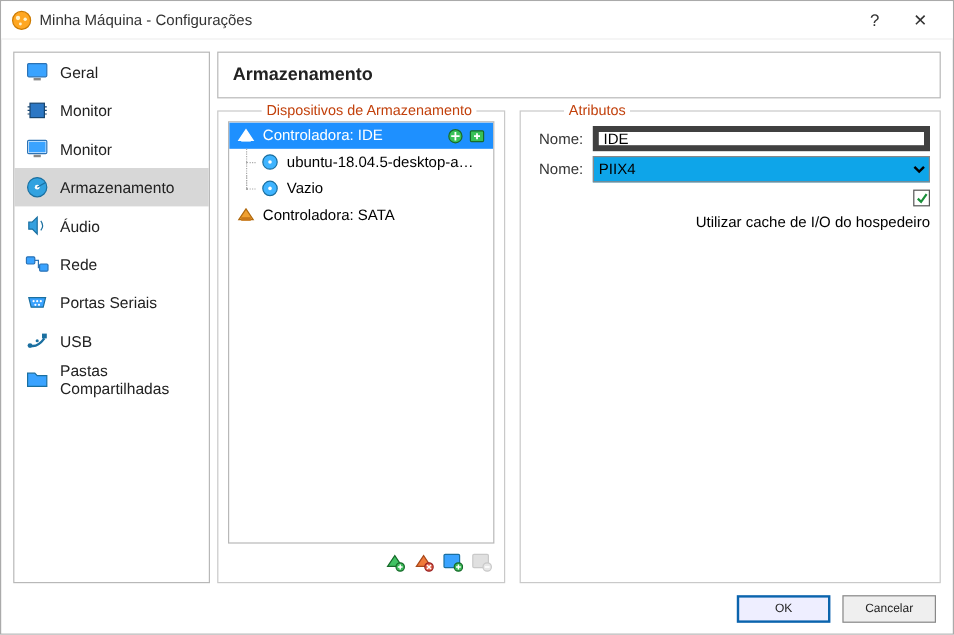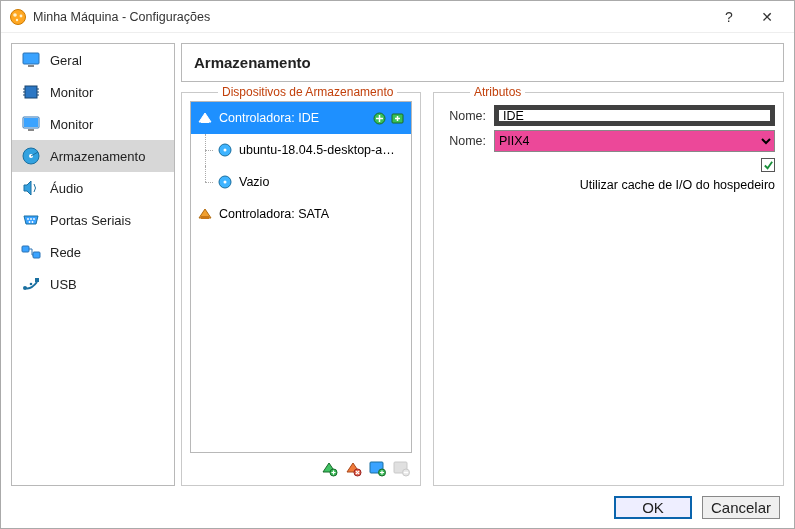--- a/index.html
+++ b/index.html
@@ -55,21 +55,21 @@
   }
 
   .storage-col { width:240px; display:flex; flex-direction:column; }
   .storage-fs { flex:1; display:flex; flex-direction:column; min-height:0; }
 
   .tree {
     flex:1; border:1px solid #b8b8b8; background:#fff; overflow:auto;
     font-size:12.5px;
   }
   .tree-row {
-    height:32px; display:flex; align-items:center; position:relative;
+    height:22px; display:flex; align-items:center; position:relative;
     padding-right:6px;
   }
   .tree-row.ctrl { padding-left:6px; }
   .tree-row.child { padding-left:26px; }
   .tree-row.child::before {
     content:""; position:absolute; left:14px; top:0; bottom:50%;
     border-left:1px dotted #aaa;
   }
   .tree-row.child::after {
     content:""; position:absolute; left:14px; top:50%; width:8px;
@@ -89,36 +89,36 @@
   .toolbar .tool { width:18px; height:18px; }
 
   .attr-col { flex:1; display:flex; flex-direction:column; }
   .attr-fs { flex:1; }
   .form-row { display:flex; align-items:center; gap:8px; margin:4px 0; font-size:12.5px; }
   .form-row .lbl { width:44px; text-align:right; color:#333; }
   .form-row input[type=text] {
     flex:1; height:21px; border:5px solid #404040; font-size:12.5px; padding:1px 4px; background:#fff;
   }
   .form-row select {
-    flex:1; height:22px; border:1px solid #888; font-size:12.5px; background:#ec4899;
+    flex:1; height:22px; border:1px solid #888; font-size:12.5px; background:#0ea5e9;
   }
   .check-row { display:flex; align-items:flex-end; gap:6px; font-size:12.5px; padding-left:56px; margin-top:6px; position:relative;flex-direction:column; }
   .chk {
     width:14px; height:14px; border:1px solid #555; background:#fff; display:inline-flex;
     align-items:center; justify-content:center; font-size:11px; color:#1a6; font-weight:bold;
   }
 
   
   .footer {
     height:42px; display:flex; justify-content:flex-end; align-items:center;
     gap:10px; padding:0 14px;
   }
   .btn {
     min-width:78px; height:23px; border:1px solid #888; background:#efefef;
-    font-size:15px; color:#222; display:flex; align-items:center; justify-content:center;
+    font-size:10px; color:#222; display:flex; align-items:center; justify-content:center;
   }
   .btn.primary { border:2px solid #0a64ad; background:#eef; }
 </style>
 </head>
 <body>
 
 <div class="window">
 
   <div class="titlebar">
     <span class="app-icon">
@@ -198,54 +198,62 @@
               <path d="M3 7 h3 l4 -4 v14 l-4 -4 h-3 z" fill="#35a0df" stroke="#1a6fa0"></path>
               <path d="M13 6 q3 4 0 8" fill="none" stroke="#1a6fa0"></path>
             </svg>
         </span>
         <span>Áudio</span>
       </div>
 
       <div class="nav-item">
         <span class="nav-icon">
           <svg viewBox="0 0 20 20">
+              <rect x="1" y="4" width="7" height="6" rx="1" fill="#3aa3ff" stroke="#2b72b5"></rect>
+              <rect x="12" y="10" width="7" height="6" rx="1" fill="#3aa3ff" stroke="#2b72b5"></rect>
+              <path d="M8 7 h3 v6 h1" fill="none" stroke="#2b72b5"></path>
+            </svg>
+        </span>
+        <span>Rede</span>
+      </div>
+
+      <div class="nav-item">
+        <span class="nav-icon">
+          <svg viewBox="0 0 20 20">
               <path d="M3 6 h14 l-2 8 h-10 z" fill="#3aa3ff" stroke="#1a6fa0"></path>
               <circle cx="7" cy="9" r="0.9" fill="#fff"></circle>
               <circle cx="10" cy="9" r="0.9" fill="#fff"></circle>
               <circle cx="13" cy="9" r="0.9" fill="#fff"></circle>
               <circle cx="8.5" cy="12" r="0.9" fill="#fff"></circle>
               <circle cx="11.5" cy="12" r="0.9" fill="#fff"></circle>
             </svg>
         </span>
         <span>Portas Seriais</span>
       </div>
 
       <div class="nav-item">
         <span class="nav-icon">
           <svg viewBox="0 0 20 20">
-              <rect x="1" y="4" width="7" height="6" rx="1" fill="#3aa3ff" stroke="#2b72b5"></rect>
-              <rect x="12" y="10" width="7" height="6" rx="1" fill="#3aa3ff" stroke="#2b72b5"></rect>
-              <path d="M8 7 h3 v6 h1" fill="none" stroke="#2b72b5"></path>
-            </svg>
-        </span>
-        <span>Rede</span>
-      </div>
-
-      <div class="nav-item">
-        <span class="nav-icon">
-          <svg viewBox="0 0 20 20">
               <path d="M4 14 q6 2 12 -6" fill="none" stroke="#1a6fa0" stroke-width="2"></path>
               <circle cx="4" cy="14" r="2" fill="#1a6fa0"></circle>
               <rect x="14" y="4" width="4" height="4" fill="#1a6fa0"></rect>
               <circle cx="10" cy="10" r="1.3" fill="#1a6fa0"></circle>
             </svg>
         </span>
         <span>USB</span>
       </div>
 
+      <div class="nav-item">
+        <span class="nav-icon">
+          <svg viewBox="0 0 20 20">
+              <path d="M2 5 h6 l2 2 h8 v9 h-16 z" fill="#3aa3ff" stroke="#1a6fa0"></path>
+            </svg>
+        </span>
+        <span>Pastas Compartilhadas</span>
+      </div>
 
 
     </div>
 
     <div class="main">
       <div class="header-box">
         <div class="header-title">Armazenamento</div>
       </div>
 
       <div class="content-row">

